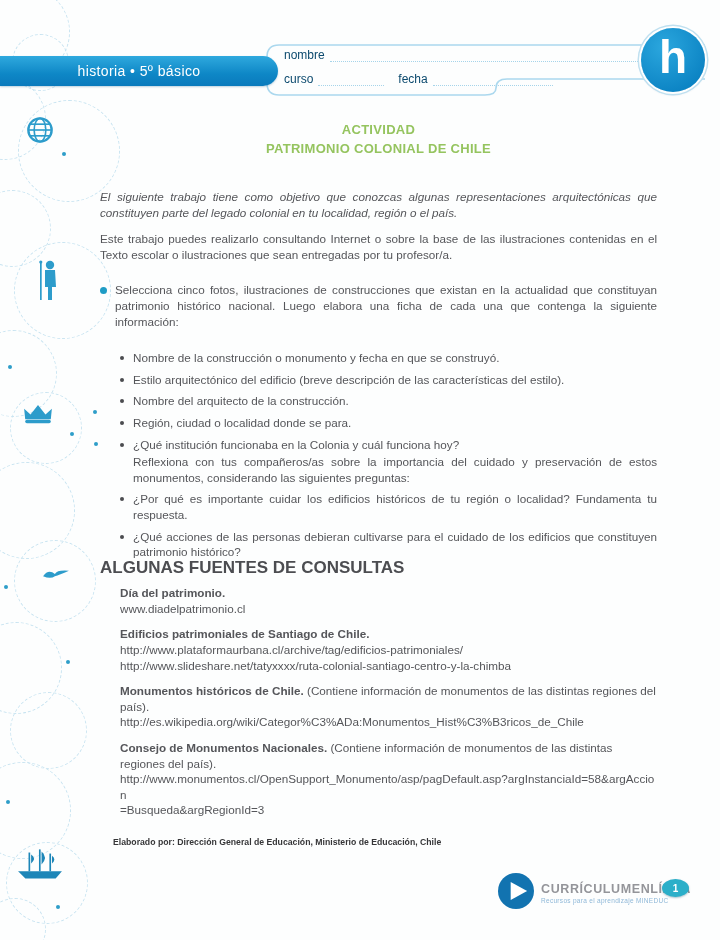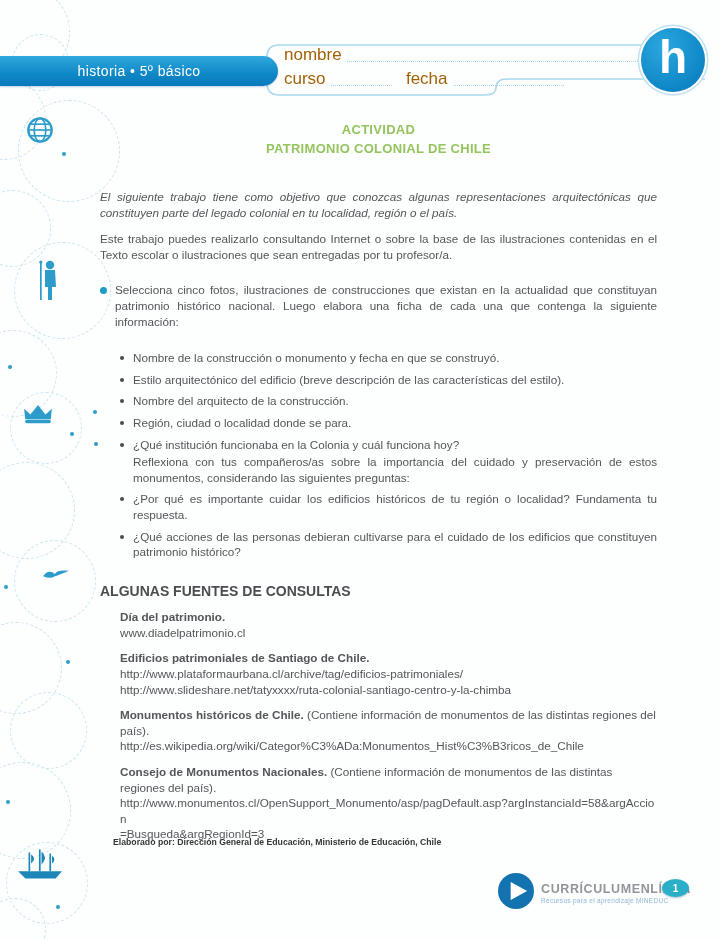--- a/index.html
+++ b/index.html
@@ -8,21 +8,21 @@
     background:#fdfefe;font-family:"Liberation Sans",sans-serif;color:#55565a;
   }
   
   .sidebar{position:absolute;left:0;top:0;width:100px;height:940px;pointer-events:none;}
   .spiral{position:absolute;border:1px dashed #c9e4f1;border-radius:50%;}
   .sdot{position:absolute;width:4px;height:4px;border-radius:50%;background:#2e9ec9;}
   .side-icon{position:absolute;}
   
   .form-box-svg{position:absolute;left:265px;top:43px;}
   .form-row{position:absolute;display:flex;align-items:flex-end;}
-  .form-label{color:#a16207;font-size:17px;line-height:14px;text-align:center;}
+  .form-label{color:#0c4a6e;font-size:12px;line-height:14px;text-align:center;}
   .dotline{border-bottom:1.6px dotted #a6d4ea;height:13px;margin-left:5px;}
   .band{
     position:absolute;left:0;top:56px;width:278px;height:30px;
     background:linear-gradient(180deg,#2fa9de 0%,#0e87c6 60%,#0a7abc 100%);
     border-radius:0 15px 15px 0;
     display:flex;align-items:center;justify-content:center;
     color:#ffffff;font-size:14px;letter-spacing:.4px;
     box-shadow:0 1px 2px rgba(0,80,130,.25);
   }
   .subject-logo{
@@ -37,21 +37,21 @@
   .doc-title{text-align:center;color:#95c45f;font-weight:bold;font-size:13px;line-height:19px;letter-spacing:.3px;}
   .p1{margin-top:31px;}
   .p2{margin-top:11px;}
   .task{position:relative;margin-top:20px;padding-left:15px;}
   .task-dot{position:absolute;left:0;top:5px;width:7px;height:7px;border-radius:50%;background:#1f9cc5;}
   .sublist{margin-top:21px;padding-left:20px;}
   .subitem{position:relative;padding-left:13px;margin-top:6px;}
   .subitem:first-child{margin-top:0;}
   .sub-dot{position:absolute;left:0;top:6px;width:4px;height:4px;border-radius:50%;background:#4b4c50;}
   .sub-note{margin-top:2px;}
-  .src-heading{margin-top:24px;font-weight:bold;font-size:14px;color:#4c4d51;text-align:left;}
+  .src-heading{margin-top:0;font-weight:bold;font-size:17px;color:#4c4d51;text-align:left;}
   .src-entry{margin-top:10px;padding-left:20px;}
   .src-title{font-weight:bold;}
   .src-url{word-break:break-all;text-align:left;}
   
   .credit{position:absolute;left:113px;top:837px;font-size:8.7px;font-weight:bold;color:#363638;}
   .brand{position:absolute;left:498px;top:873px;display:flex;align-items:center;}
   .brand-text{margin-left:7px;}
   .brand-title{font-size:12.5px;letter-spacing:.6px;color:#94959a;font-weight:bold;}
   .brand-sub{font-size:6.5px;color:#8fb8d8;letter-spacing:.3px;margin-top:1px;}
   .page-badge{

